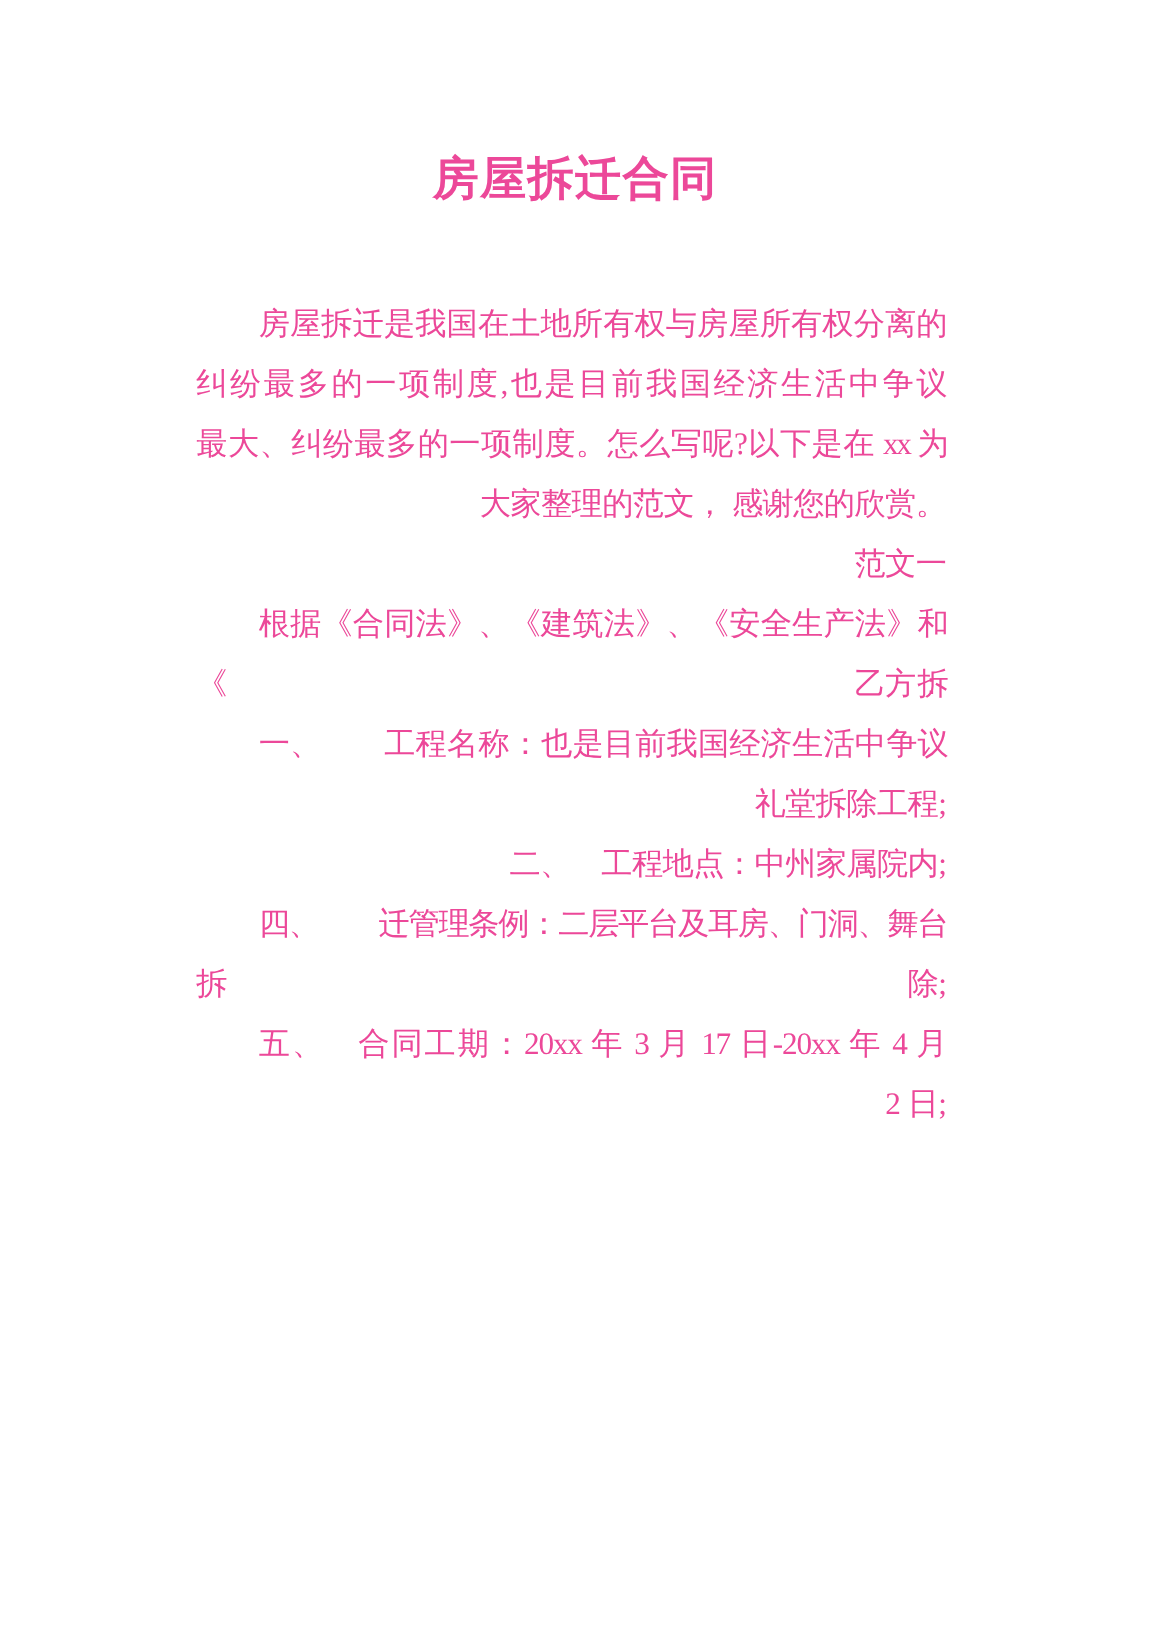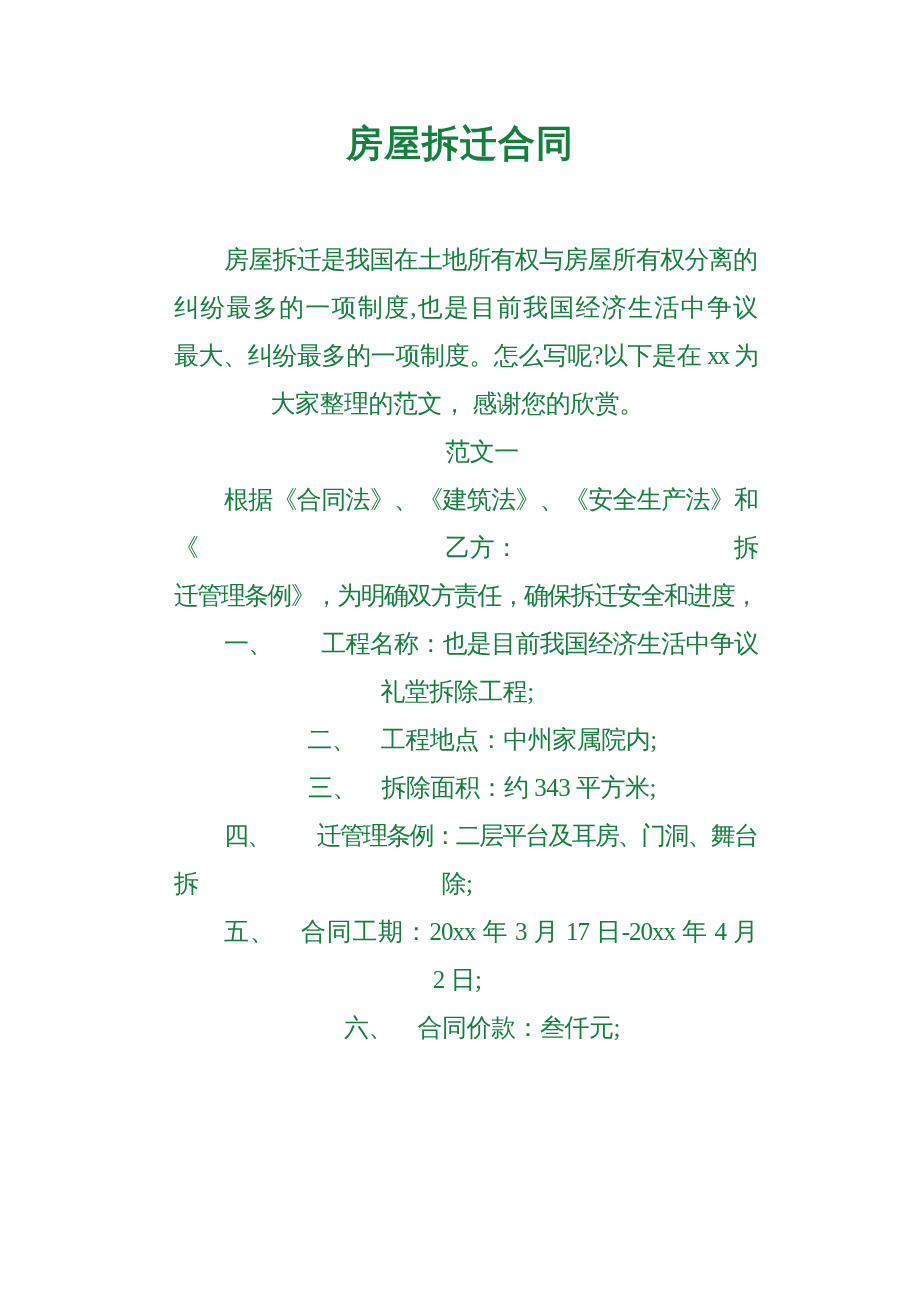--- a/index.html
+++ b/index.html
@@ -7,21 +7,21 @@
     padding: 0;
     background: #ffffff;
   }
   .page {
     position: relative;
     width: 920px;
     height: 1302px;
     background: #ffffff;
     overflow: hidden;
     font-family: "Liberation Serif", "DejaVu Serif", serif;
-    color: #15803d;
+    color: #ec4899;
   }
   .doc-title {
     position: absolute;
     top: 116px;
     left: 0;
     right: 0;
     margin: 0;
     text-align: center;
     font-size: 37px;
     line-height: 56px;
@@ -34,52 +34,48 @@
     top: 236px;
     left: 157px;
     width: 600px;
   }
   .line {
     height: 48px;
     line-height: 48px;
     font-size: 25px;
     letter-spacing: -0.5px;
     white-space: normal;
-    text-align: center;
+    text-align: right;
   }
   .indent {
     text-indent: 2em;
   }
   .fill {
     text-align: justify;
     text-align-last: justify;
     letter-spacing: -1px;
-    margin-left: 17px;
   }
   .tight {
     letter-spacing: -2px;
   }
 </style>
 </head>
 <body>
 
 <div class="page">
   <h1 class="doc-title">房屋拆迁合同</h1>
   <div class="doc-body">
     <div class="line indent fill">房屋拆迁是我国在土地所有权与房屋所有权分离的</div>
     <div class="line fill">纠纷最多的一项制度,也是目前我国经济生活中争议</div>
     <div class="line fill tight">最大、纠纷最多的一项制度。怎么写呢?以下是在 xx 为</div>
     <div class="line">大家整理的范文， 感谢您的欣赏。</div>
     <div class="line indent">范文一</div>
     <div class="line indent fill tight">根据《合同法》、《建筑法》、《安全生产法》和《拆</div>
     <div class="line indent">乙方：</div>
-    <div class="line fill tight">迁管理条例》，为明确双方责任，确保拆迁安全和进度，</div>
     <div class="line indent fill tight">一、　　工程名称：也是目前我国经济生活中争议</div>
     <div class="line">礼堂拆除工程;</div>
     <div class="line indent">二、　工程地点：中州家属院内;</div>
-    <div class="line indent">三、　拆除面积：约 343 平方米;</div>
     <div class="line indent fill tight">四、　　迁管理条例：二层平台及耳房、门洞、舞台拆</div>
     <div class="line">除;</div>
     <div class="line indent fill">五、　合同工期：20xx 年 3 月 17 日-20xx 年 4 月</div>
     <div class="line">2 日;</div>
-    <div class="line indent">六、　合同价款：叁仟元;</div>
   </div>
 </div>
 
 </body></html>

